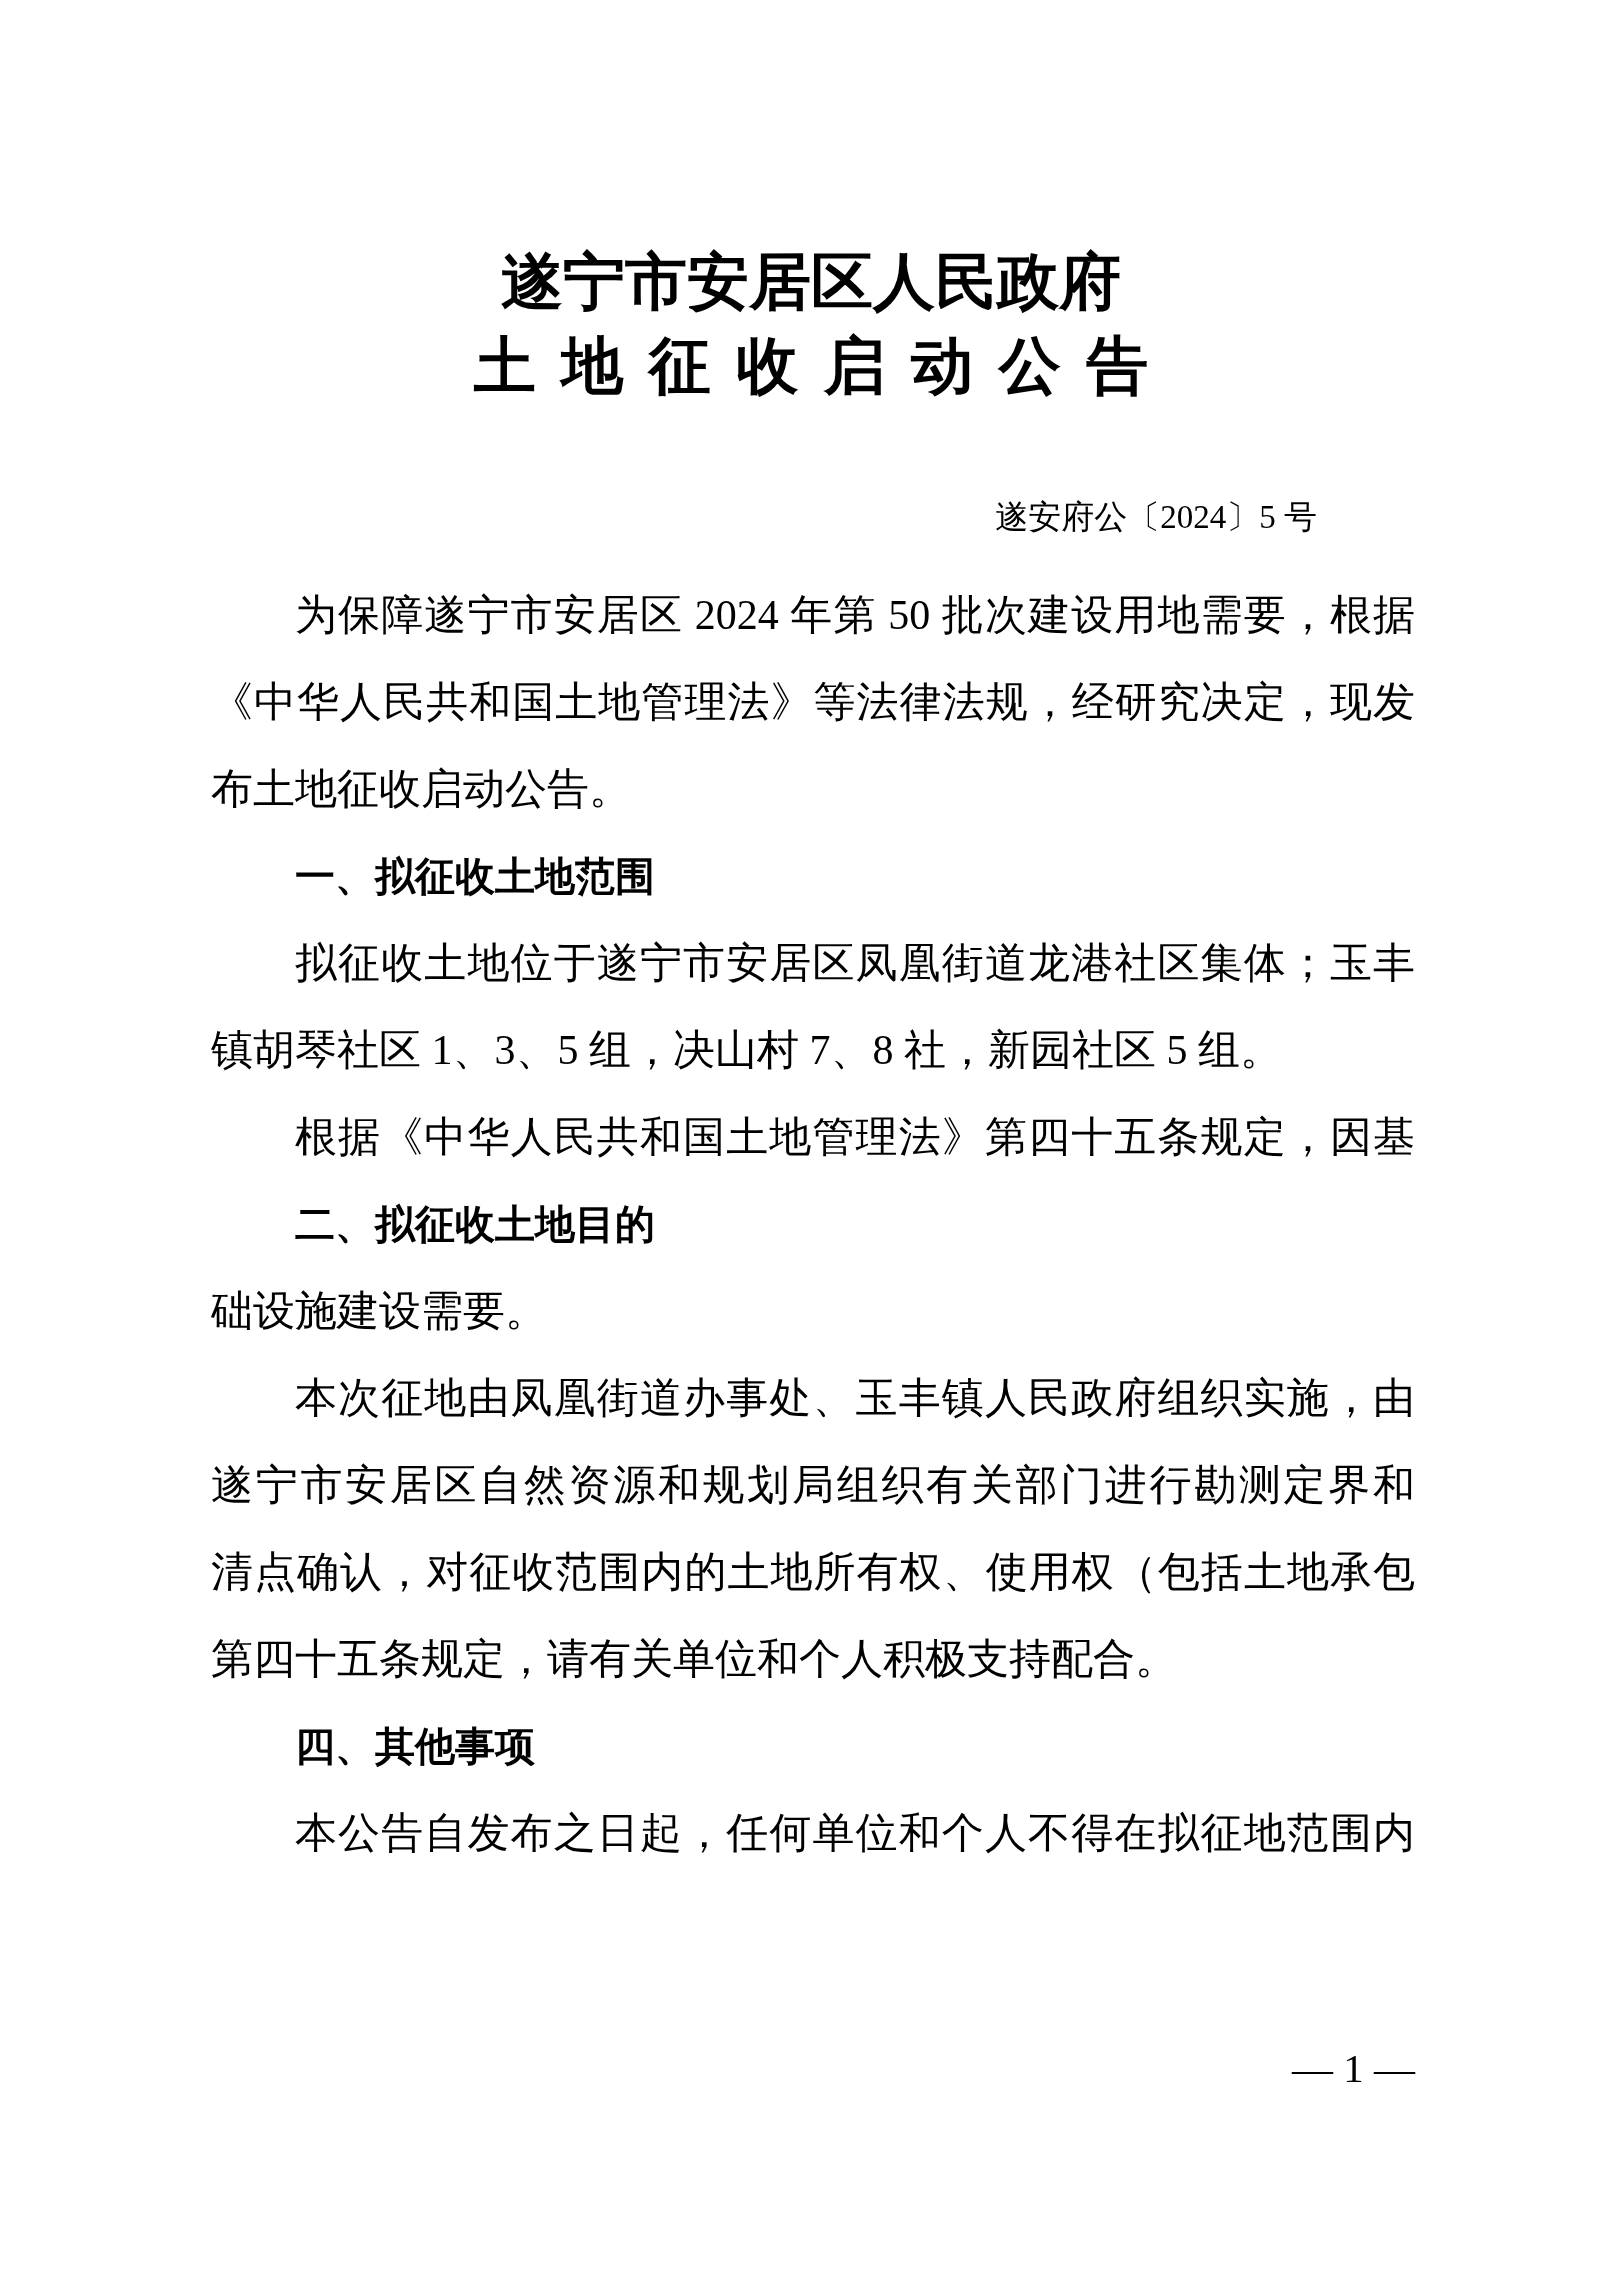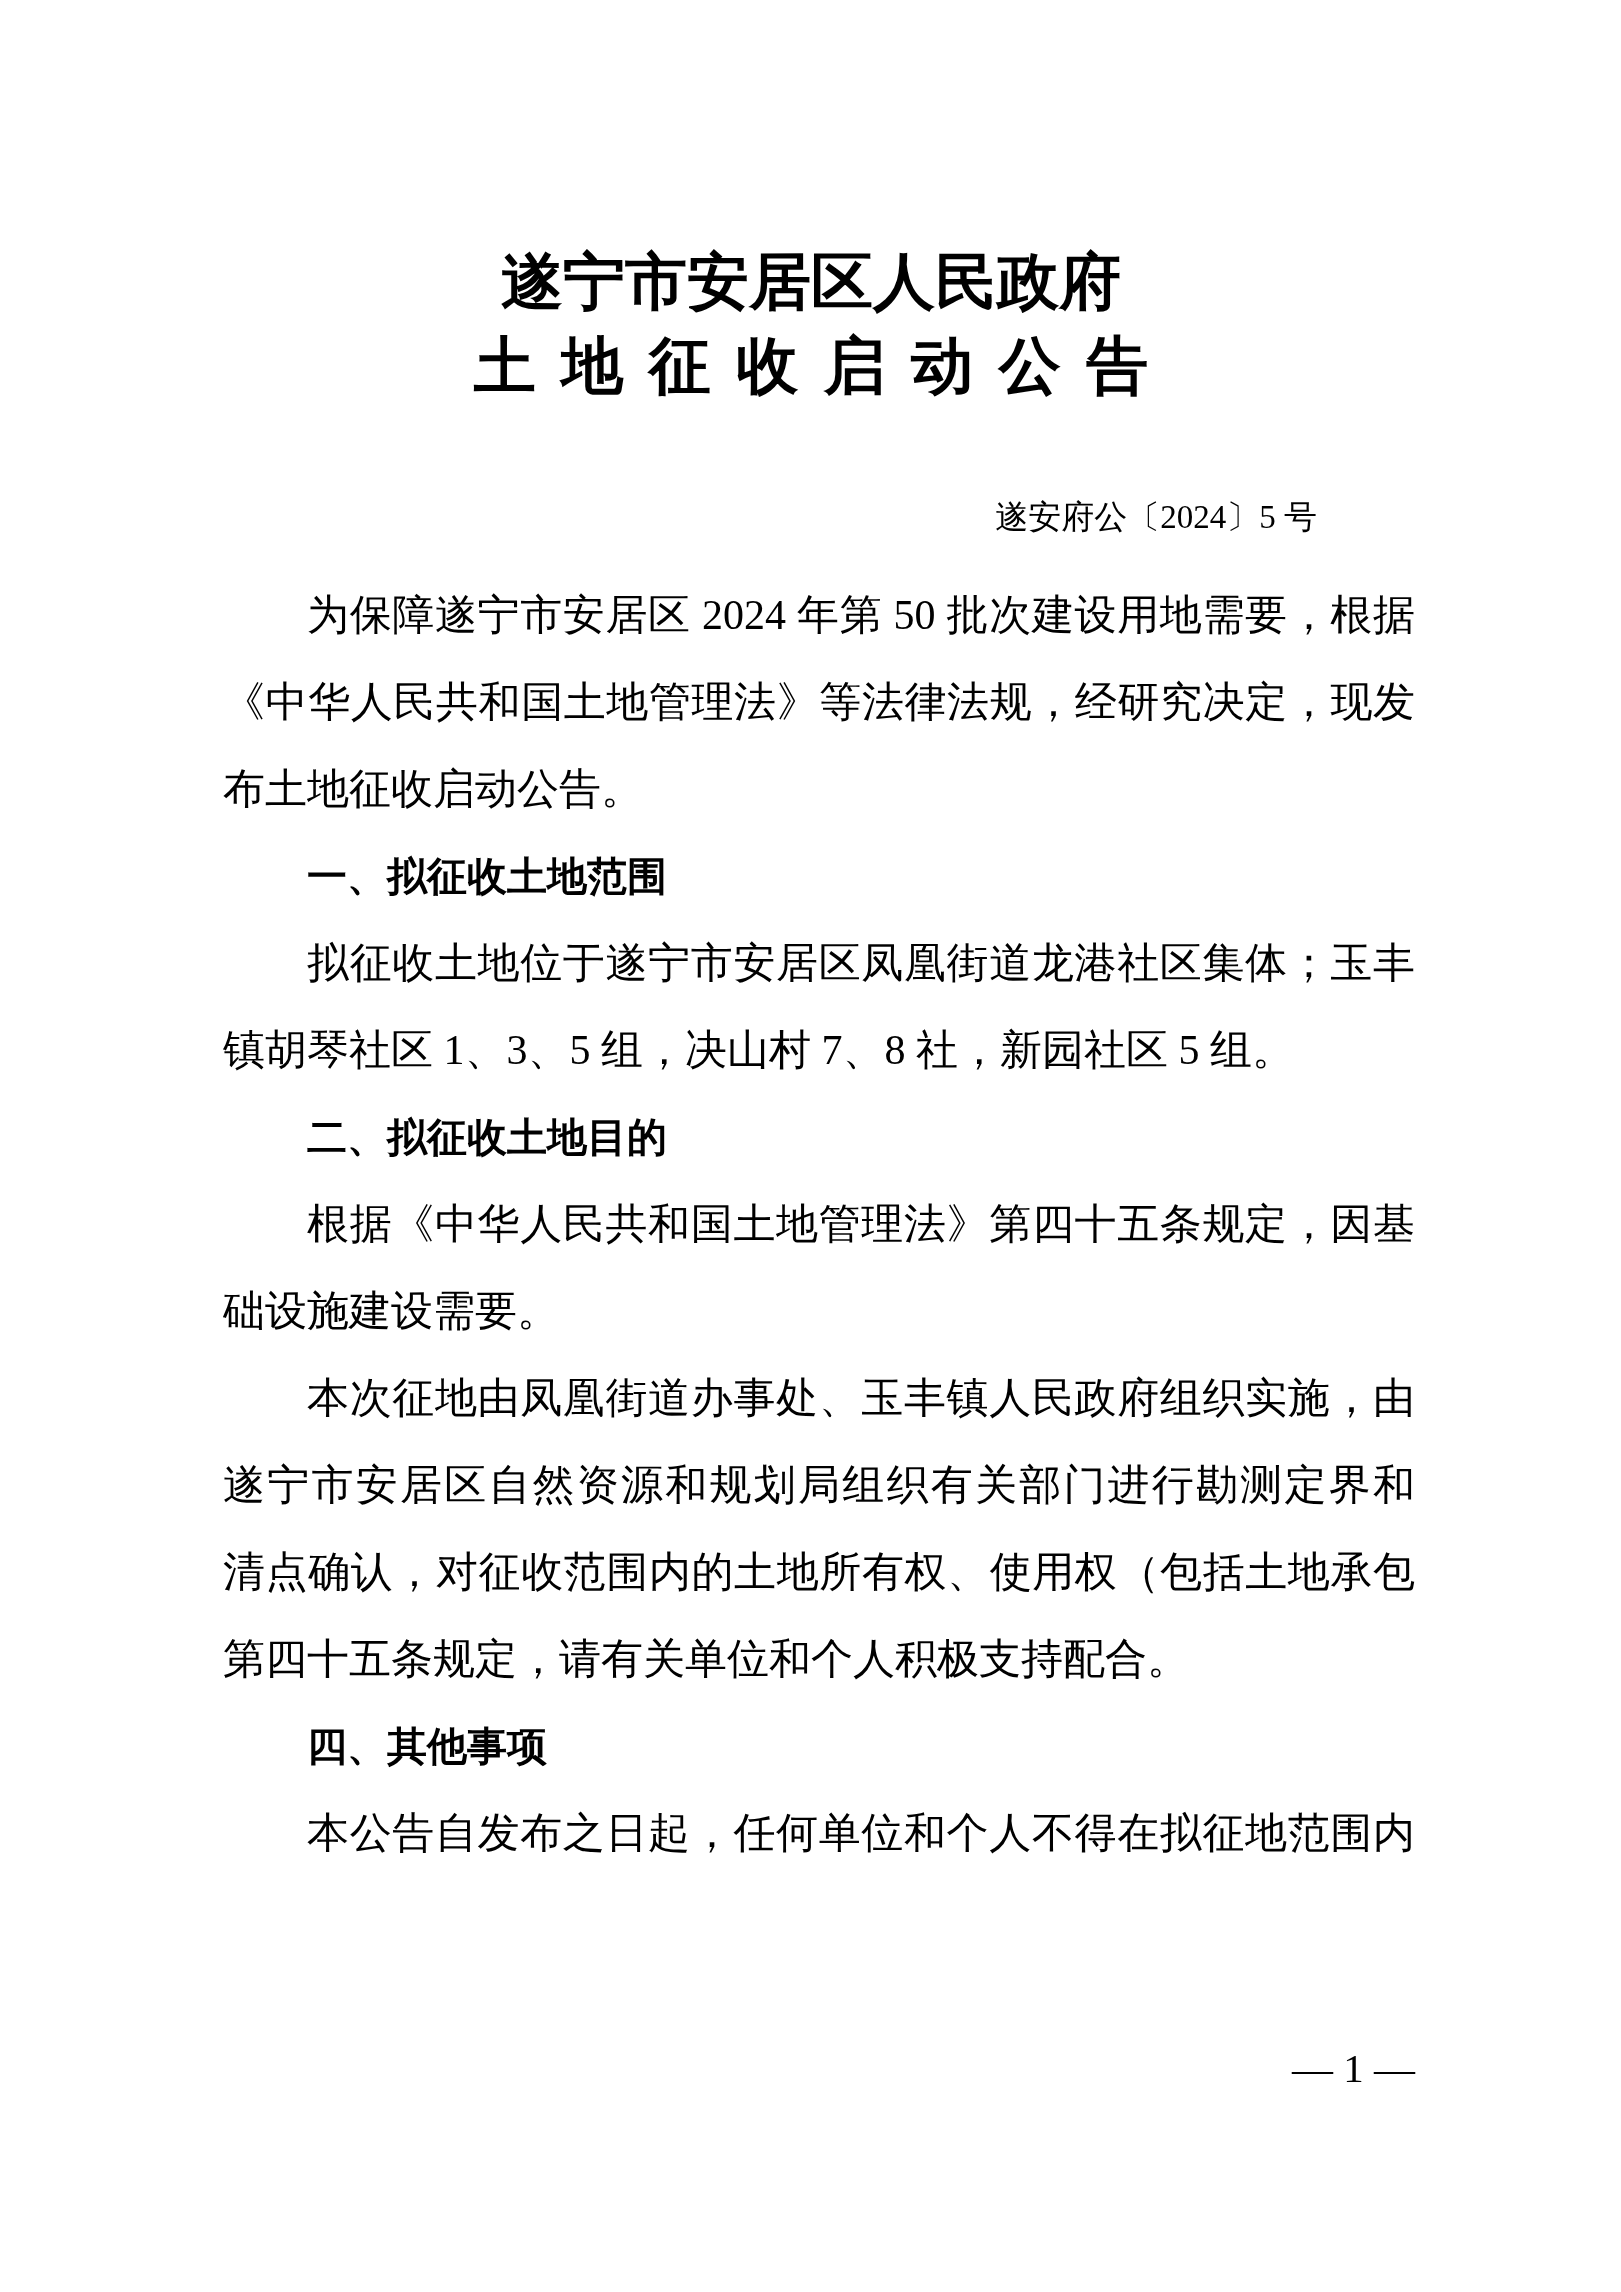--- a/index.html
+++ b/index.html
@@ -34,21 +34,20 @@
   }
   .body-block {
     position:absolute;
     top:572px; left:211px; width:1204px;
     font-size:42px;
   }
   .line {
     height:87px;
     line-height:87px;
     overflow:hidden;
-    margin-left:12px;
   }
   .fill { text-align:justify; text-align-last:justify; }
   .indent { text-indent:84px; }
   .heading {
     font-family:"Liberation Sans", sans-serif;
     font-weight:bold;
     font-size:40px;
     text-align:left;
     text-align-last:left;
   }
@@ -72,22 +71,22 @@
 
   <div class="doc-number">遂安府公〔2024〕5 号</div>
 
   <div class="body-block">
     <div class="line indent fill">为保障遂宁市安居区 2024 年第 50 批次建设用地需要，根据</div>
     <div class="line fill">《中华人民共和国土地管理法》等法律法规，经研究决定，现发</div>
     <div class="line">布土地征收启动公告。</div>
     <div class="line heading indent">一、拟征收土地范围</div>
     <div class="line indent fill">拟征收土地位于遂宁市安居区凤凰街道龙港社区集体；玉丰</div>
     <div class="line">镇胡琴社区 1、3、5 组，决山村 7、8 社，新园社区 5 组。</div>
+    <div class="line indent fill">根据《中华人民共和国土地管理法》第四十五条规定，因基</div>
     <div class="line heading indent">二、拟征收土地目的</div>
-    <div class="line indent fill">根据《中华人民共和国土地管理法》第四十五条规定，因基</div>
     <div class="line">础设施建设需要。</div>
     <div class="line indent fill">本次征地由凤凰街道办事处、玉丰镇人民政府组织实施，由</div>
     <div class="line fill">遂宁市安居区自然资源和规划局组织有关部门进行勘测定界和</div>
     <div class="line fill">清点确认，对征收范围内的土地所有权、使用权（包括土地承包</div>
     <div class="line">第四十五条规定，请有关单位和个人积极支持配合。</div>
     <div class="line heading indent">四、其他事项</div>
     <div class="line indent fill">本公告自发布之日起，任何单位和个人不得在拟征地范围内</div>
   </div>
 
   <div class="page-number">— 1 —</div>

